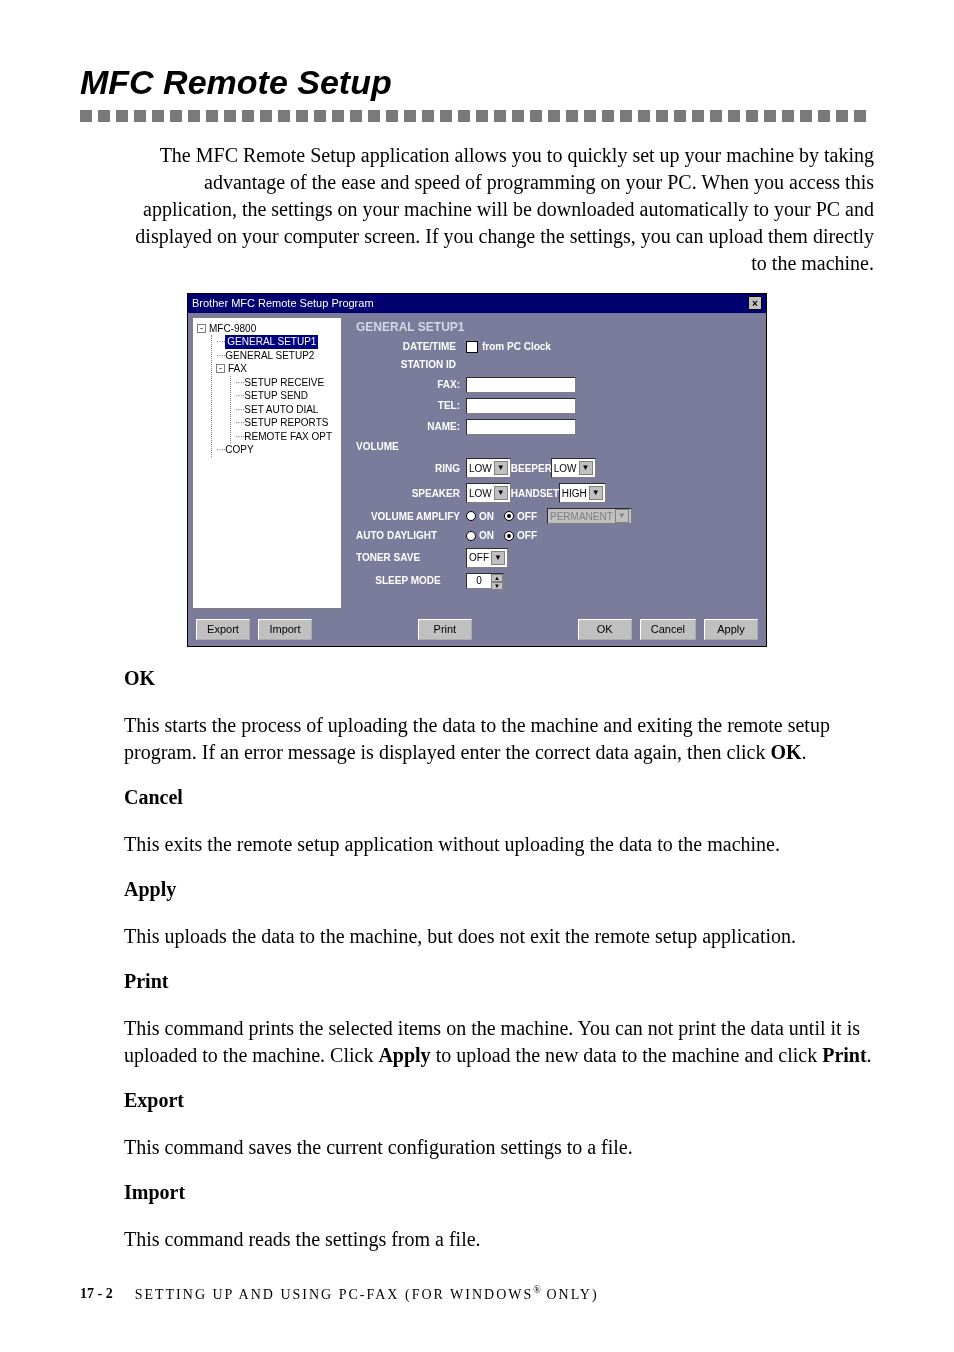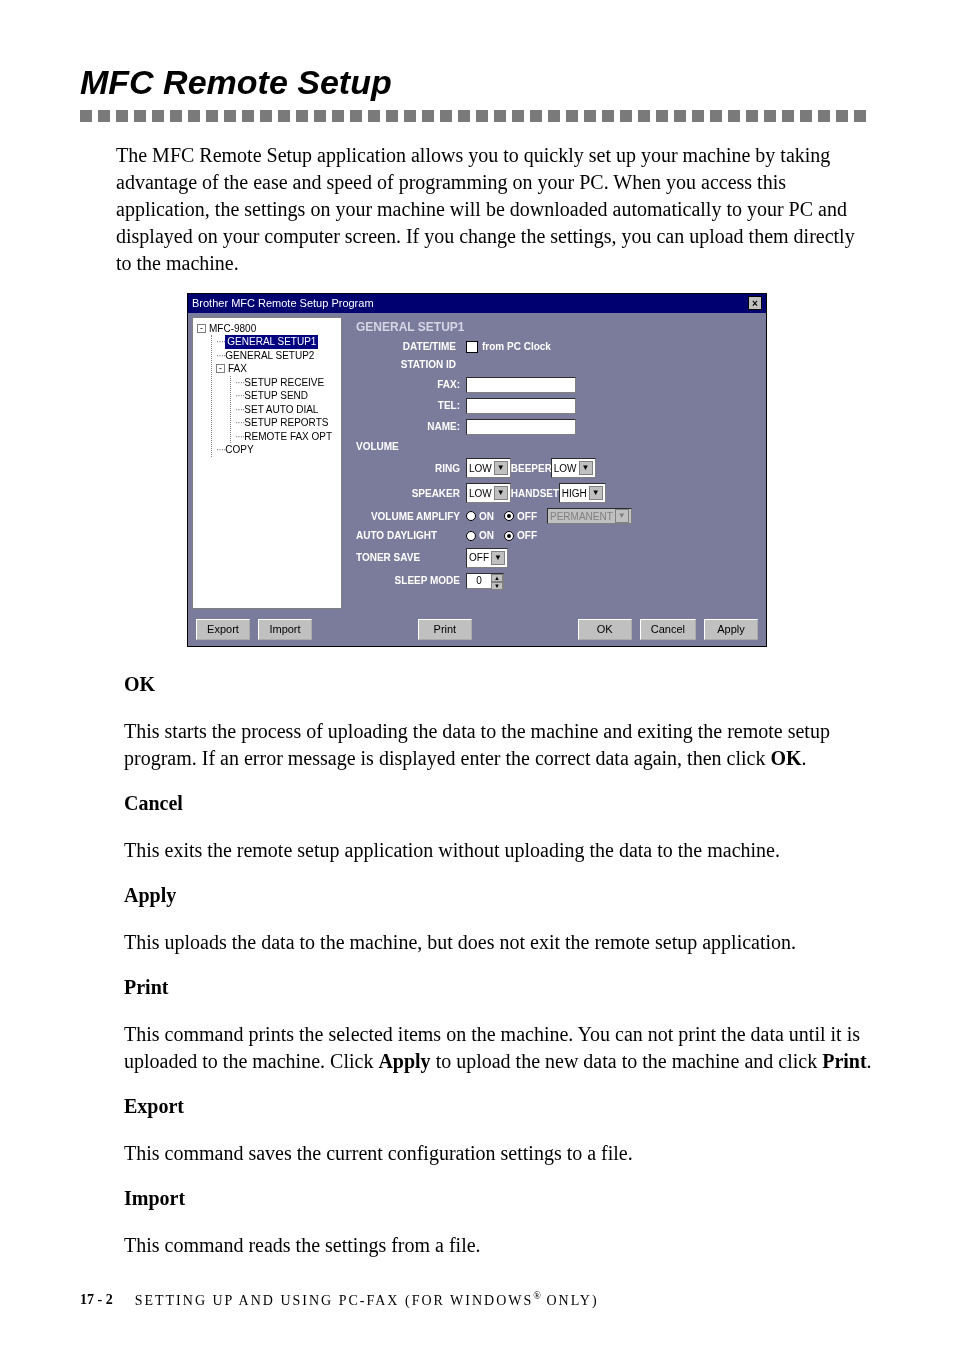--- a/index.html
+++ b/index.html
@@ -21,28 +21,28 @@
     margin: 0 0 4px 0;
   }
   .divider {
     display: flex;
     gap: 6px;
     margin-bottom: 14px;
   }
   .divider span {
     width: 12px; height: 12px; background:#7a7a7a; display:inline-block;
   }
-  .body-text { margin-left: 36px; margin-bottom: 16px; }
+  .body-text { margin-left: 36px; margin-bottom: 16px; text-align: right; }
   h3.sub { margin: 18px 0 6px 44px; font-size: 20px; font-weight: bold; }
   .cmd-text { margin-left: 44px; margin-bottom: 8px; }
 
   
   .app-window {
     width: 580px;
-    margin: 10px auto 24px auto;
+    margin: 10px auto 18px auto;
     border: 1px solid #000;
     font-family: Tahoma, Arial, sans-serif;
     font-size: 11px;
     background: #7b7b9c;
     color: #fff;
   }
   .titlebar {
     background: #000070;
     color: #fff;
     display: flex;
@@ -300,21 +300,21 @@
 
       <div class="row">
         <span class="lbl-sm" style="text-align:left;">TONER SAVE</span>
         <span class="sel">
             <span>OFF</span>
             <span class="arrow">▼</span>
           </span>
       </div>
 
       <div class="row">
-        <span class="lbl-sm" style="text-align:right;">SLEEP MODE</span>
+        <span class="lbl-sm" style="text-align:center;">SLEEP MODE</span>
         <span class="spin">
           <span class="val">0</span>
           <span class="btns">
               <div>▲</div>
               <div>▼</div>
             </span>
         </span>
       </div>
     </div>
   </div>

